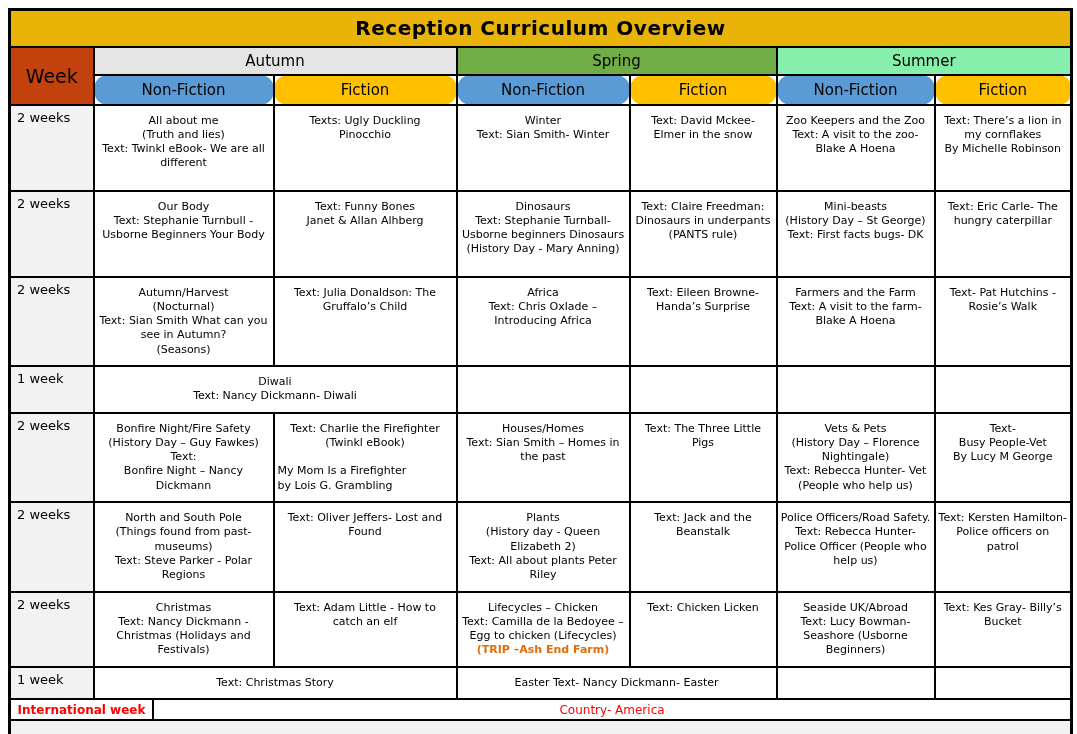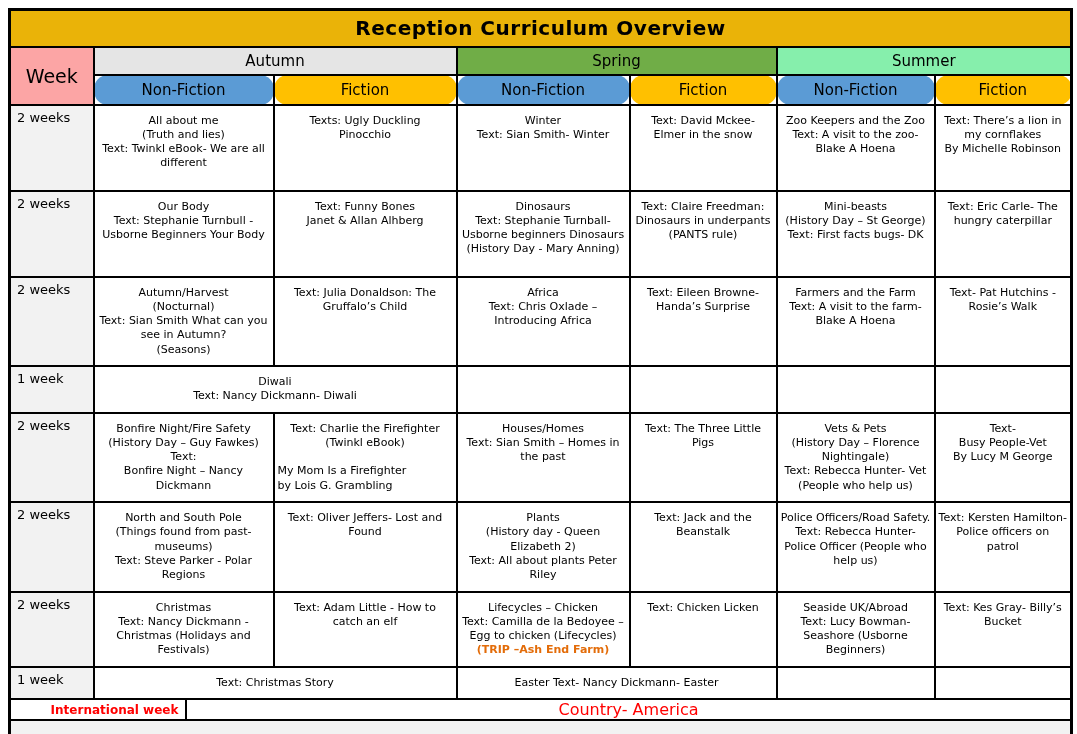--- a/index.html
+++ b/index.html
@@ -15,40 +15,40 @@
     width: 1061px;
     margin: 8px 0 0 8px;
     border: 3px solid #000;
   }
   td, th { border: 2px solid #000; box-sizing: border-box; }
   .title-td {
     height: 37px; text-align: center; font-weight: bold; font-size: 20px;
     background: #eab308; letter-spacing: 0.5px;
   }
   .week-head {
-    background: #fca5a5; font-weight: normal; font-size: 19px; text-align: center;
+    background: #c2410c; font-weight: normal; font-size: 19px; text-align: center;
   }
   .season-th { height: 28px; font-weight: normal; font-size: 15px; text-align: center; }
   .sub-th { height: 30px; font-weight: normal; font-size: 15px; text-align: center; border-radius: 14px; }
   .week-cell {
     font-size: 13px; text-align: left; vertical-align: top; padding: 4px 6px;
   }
   .topic-cell {
     background: #fff; font-size: 11px; line-height: 1.3; text-align: center;
     vertical-align: top; padding: 8px 3px; overflow: hidden;
   }
   .topic-cell .line { min-height: 13px; }
   .intl-td { padding: 0; height: 21px; background: #fff; }
   .intl-wrap { display: flex; height: 100%; align-items: stretch; }
   .intl-left {
     width: 141px; border-right: 2px solid #000; font-size: 12px; font-weight: bold;
-    display: flex; align-items: center; justify-content: center; padding-left: 33px;
+    display: flex; align-items: center; justify-content: center;
   }
   .intl-right {
-    flex: 1; font-size: 16px;
+    flex: 1; font-size: 12px;
     display: flex; align-items: center; justify-content: center;
   }
   .footer-td {
     height: 43px; text-align: left; font-size: 13.5px; line-height: 1.5;
     padding: 1px 4px; white-space: pre-wrap;
   }
 </style>
 </head>
 <body>
 

